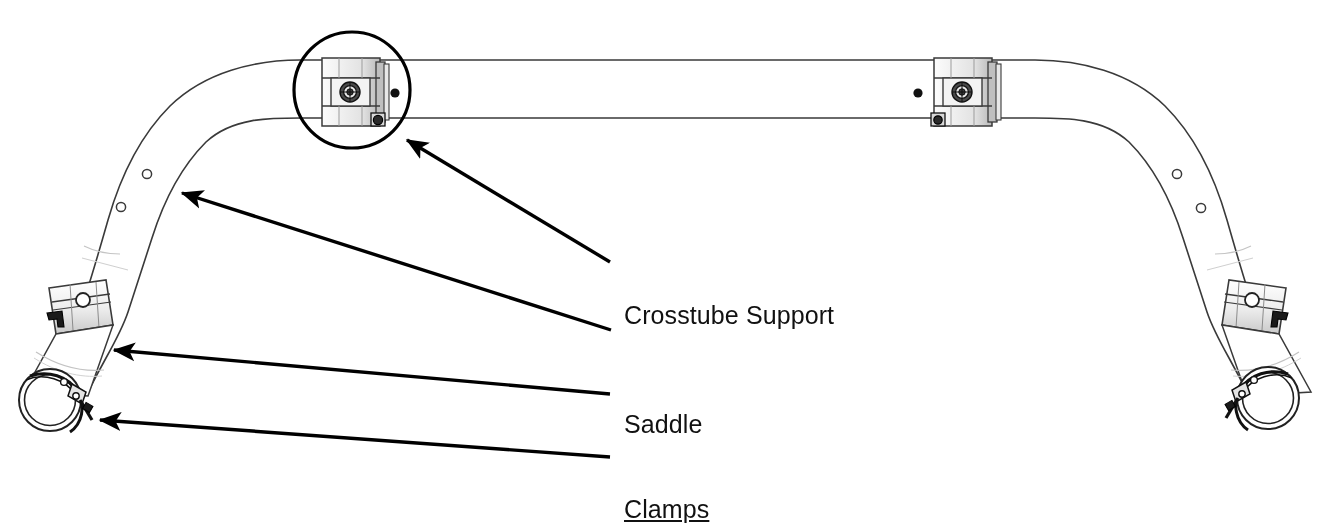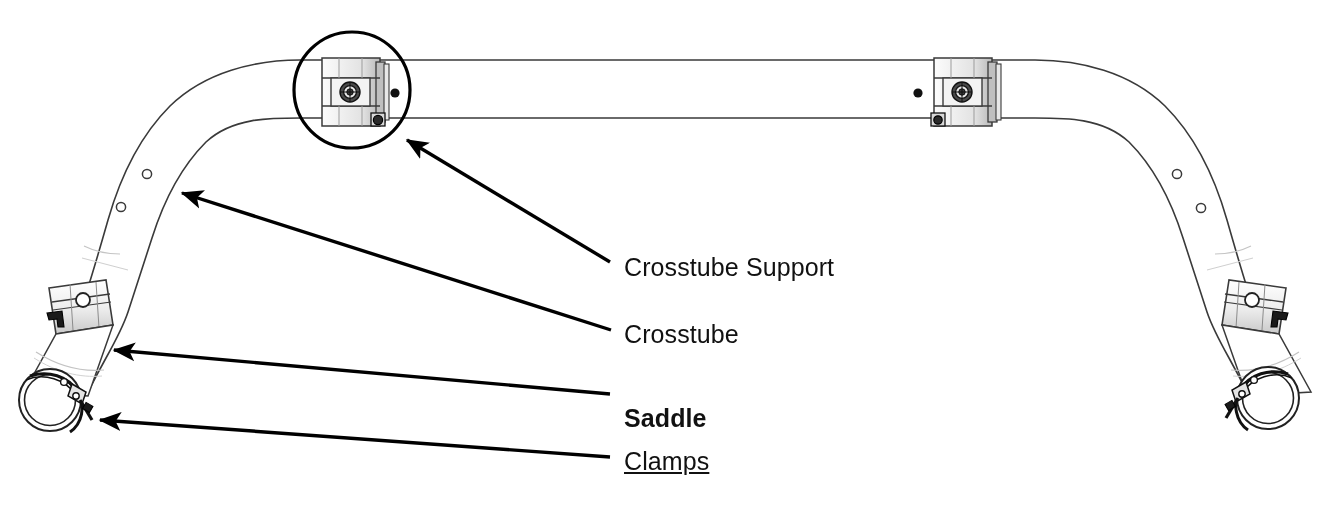--- a/index.html
+++ b/index.html
@@ -26,20 +26,21 @@
   }
   .callout-label {
     position: absolute;
     font-family: "Liberation Sans", sans-serif;
     font-size: 25px;
     font-weight: 400;
     color: #111111;
     white-space: nowrap;
     letter-spacing: 0.1px;
     line-height: 1;
+    margin-top: 48px;
   }
 </style>
 </head>
 <body>
 
 <div id="stage">
 
   <svg id="diagram-svg" viewBox="0 0 1335 526">
     <defs>
       <marker id="arrowhead" markerWidth="7" markerHeight="7" refX="6.2" refY="3.2" orient="auto" markerUnits="strokeWidth">
@@ -212,19 +213,18 @@
     <g>
       <line x1="610" y1="262" x2="407" y2="140" stroke="#000000" stroke-width="3.4" marker-end="url(#arrowhead)"></line>
       <line x1="611" y1="330" x2="182" y2="193" stroke="#000000" stroke-width="3.4" marker-end="url(#arrowhead)"></line>
       <line x1="610" y1="394" x2="114" y2="350" stroke="#000000" stroke-width="3.4" marker-end="url(#arrowhead)"></line>
       <line x1="610" y1="457" x2="100" y2="420" stroke="#000000" stroke-width="3.4" marker-end="url(#arrowhead)"></line>
     </g>
   </svg>
 
   <div class="callout-label" style="left:624px; top:255px;">Crosstube Support</div>
 
-  <div class="callout-label" style="left:624px; top:322px;">Crosstube</div>
-
-  <div class="callout-label" style="left:624px; top:406px;font-weight:bold;">Saddle</div>
+
+  <div class="callout-label" style="left:624px; top:364px;">Saddle</div>
 
   <div class="callout-label" style="left:624px; top:449px;text-decoration:underline;">Clamps</div>
 
 </div>
 
 </body></html>

